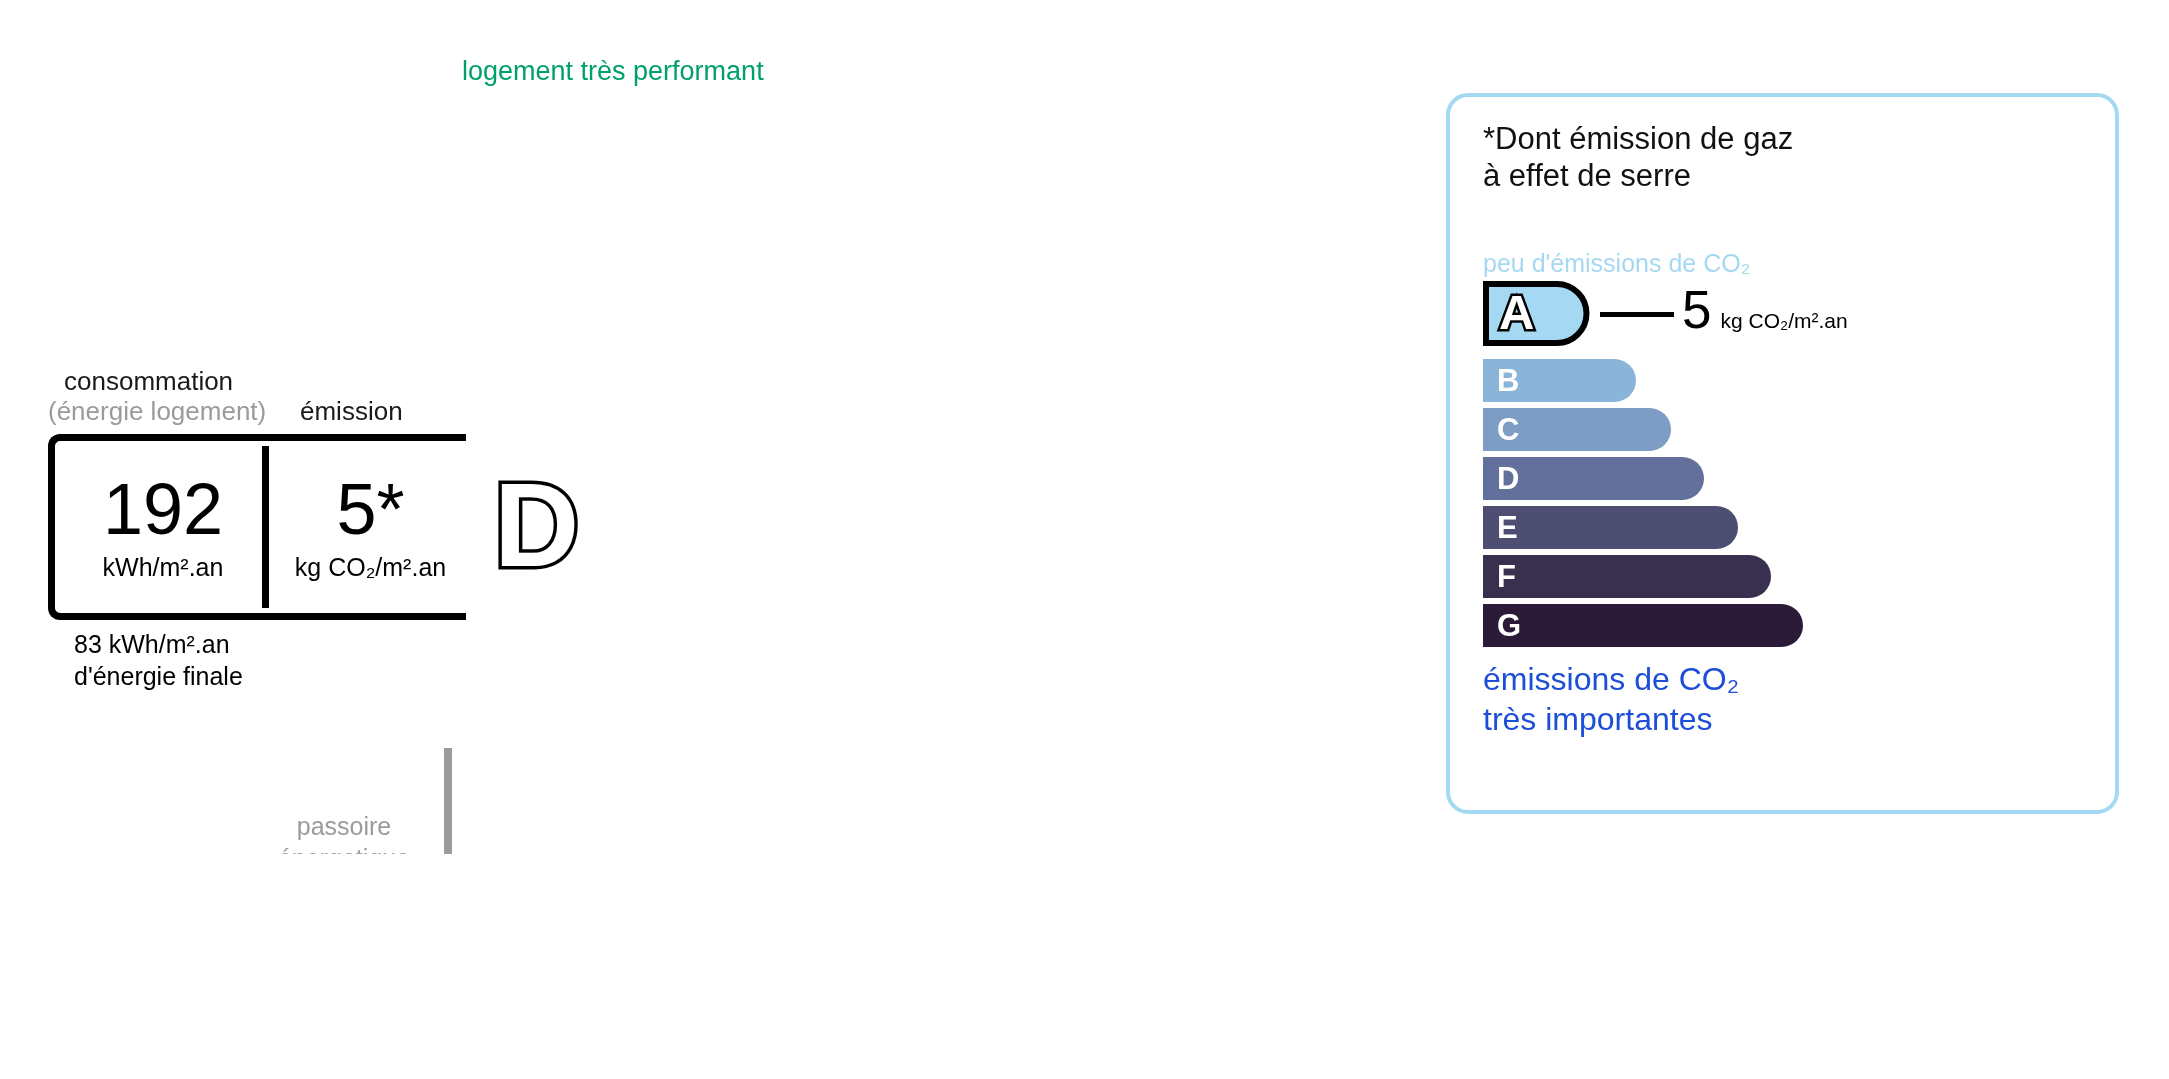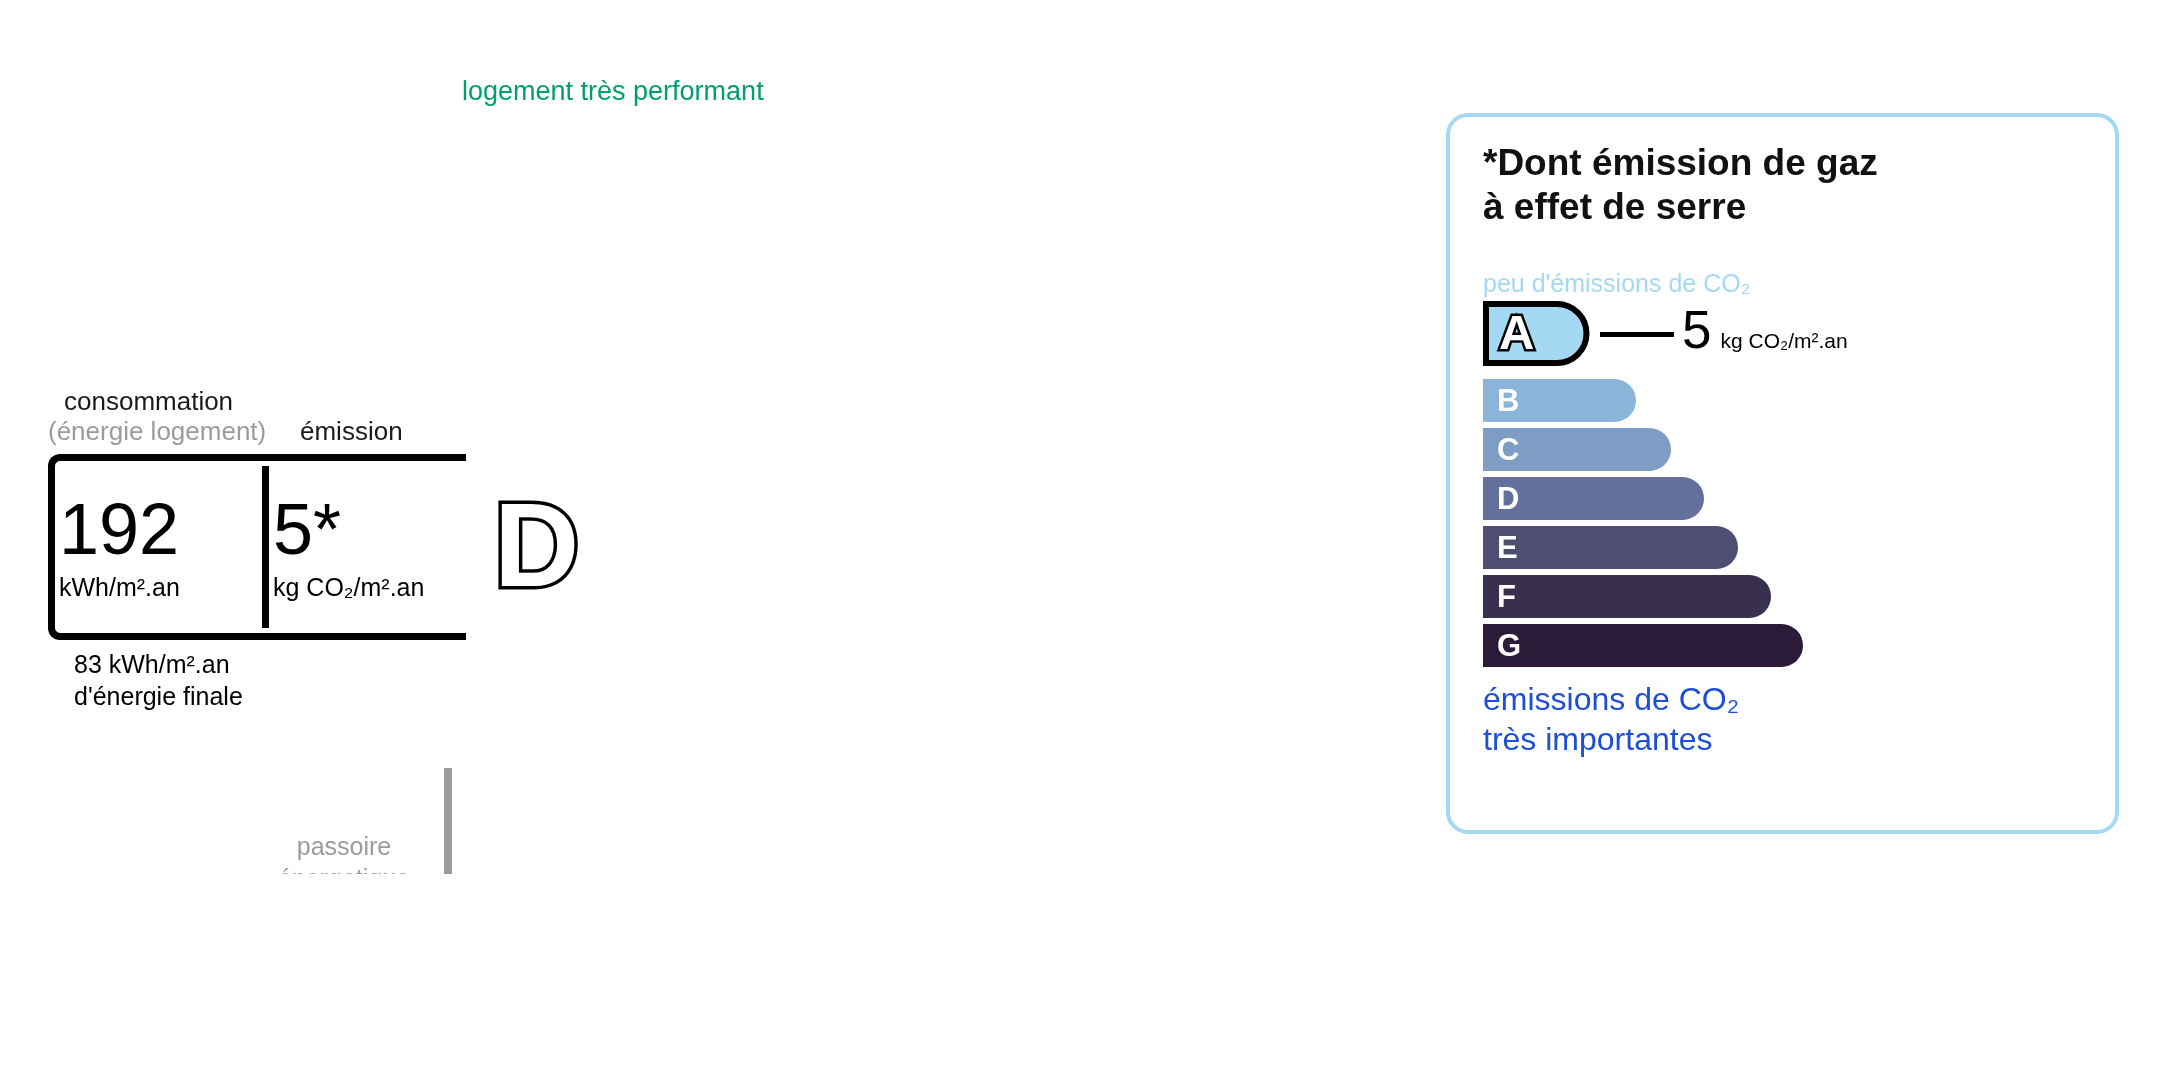--- a/index.html
+++ b/index.html
@@ -7,21 +7,20 @@
     margin: 0; padding: 0;
     background: #ffffff;
     font-family: "Liberation Sans", sans-serif;
   }
   #root {
     position: relative;
     width: 2169px;
     height: 854px;
     background: #ffffff;
     overflow: hidden;
-    margin-top: 20px;
   }
 
   
   #dpe-scale {
     position: absolute;
     left: 0; top: 0;
     width: 1400px; height: 1079px;
   }
 
   .top-caption {
@@ -88,20 +87,21 @@
     left: 262px; top: 446px;
     width: 7px; height: 162px;
     background: #000000;
     z-index: 6;
   }
   .val-col {
     position: absolute;
     top: 0; height: 100%;
     display: flex;
     flex-direction: column;
+    align-items: center;
     justify-content: center;
   }
   #val-conso { left: 4px; width: 208px; }
   #val-emis  { left: 218px; width: 195px; }
   .val-num {
     font-size: 72px;
     line-height: 1;
     color: #000000;
     font-weight: 400;
   }
@@ -158,22 +158,22 @@
     position: absolute;
     left: 1446px; top: 93px;
     width: 673px; height: 721px;
     border: 4px solid #A5D8F3;
     border-radius: 22px;
     background: #ffffff;
   }
   #co2-title {
     position: absolute;
     left: 33px; top: 24px;
-    font-size: 37px;
-    font-weight: bold;
+    font-size: 31px;
+    font-weight: normal;
     color: #111111;
     line-height: 1.18;
     white-space: pre-line;
   }
   #co2-top-caption {
     position: absolute;
     left: 33px; top: 152px;
     font-size: 25px;
     color: #A5D8F3;
     white-space: nowrap;

